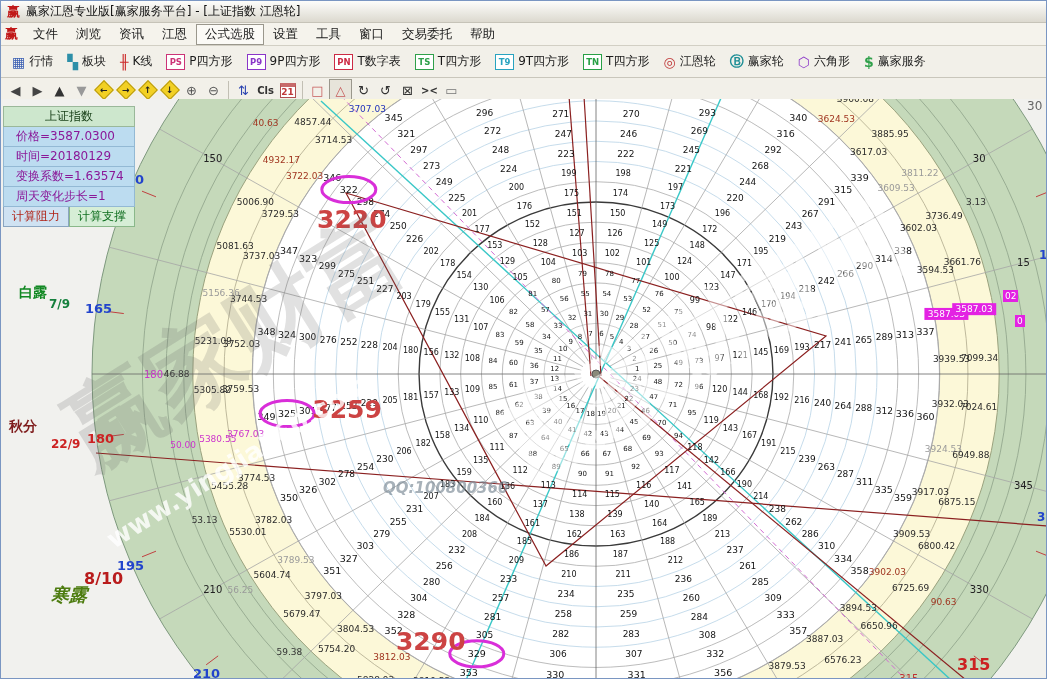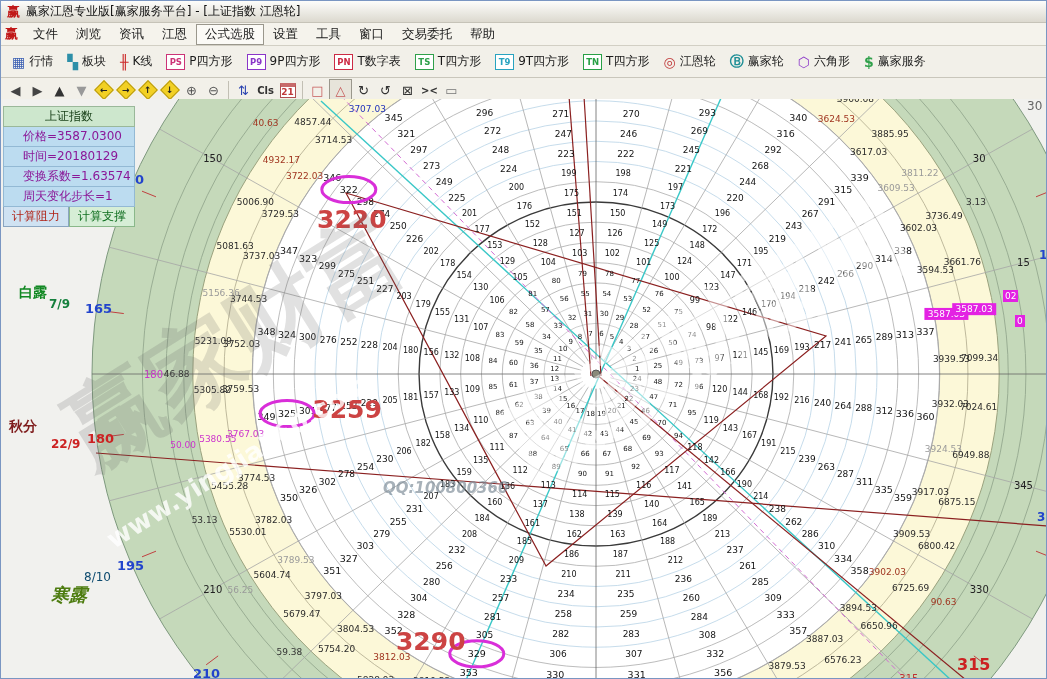--- a/index.html
+++ b/index.html
@@ -19,21 +19,21 @@
   .tb2-btn.pressed{border:1px solid #9a978c;background:#e7e4da;}
   .tb2-btn.small-text{font-size:10px;font-weight:bold;}
   .tb2-sep{width:1px;height:18px;background:#c2bfb4;margin:0 3px;}
   .diamond{width:12px;height:12px;background:#f2d024;border:1px solid #b89a10;transform:rotate(45deg);display:inline-flex;align-items:center;justify-content:center;}
   .diamond>span{transform:rotate(-45deg);font-size:9px;color:#222;font-weight:bold;}
   .cal{width:16px;height:15px;border:1px solid #b05050;border-top:4px solid #c76a6a;background:#fff;color:#c03a3a;font-size:9px;font-weight:bold;display:inline-flex;align-items:center;justify-content:center;box-sizing:border-box;}
   .chart{position:absolute;left:0;top:98px;width:1047px;height:581px;background:#f1f1ee;overflow:hidden;}
   .chart svg{position:absolute;left:0;top:0;z-index:1;}
   .info-panel{position:absolute;left:2px;top:7px;width:132px;font-size:12px;z-index:6;}
   .ip-title{background:#cde7cd;border:1px solid #9ab89a;text-align:center;padding:1px 0;color:#143c14;}
-  .ip-row{background:#bcdcf0;border:1px solid #93b9d4;border-top:none;color:#8a1898;padding:1px 19px;white-space:nowrap;overflow:hidden;}
+  .ip-row{background:#bcdcf0;border:1px solid #93b9d4;border-top:none;color:#8a1898;padding:1px 12px;white-space:nowrap;overflow:hidden;}
   .ip-btns{display:flex;}
   .ip-btn{flex:1;text-align:center;border:1px solid #8aa5c0;border-top:none;padding:1px 0;background:#cfe2f2;color:#b02418;}
   .ip-btn.green{background:#d6eed6;color:#0f6e1f;border-color:#8ab88a;}
   .edge-label{position:absolute;white-space:nowrap;z-index:5;line-height:1;}
   .wm{position:absolute;white-space:nowrap;z-index:3;pointer-events:none;font-weight:bold;transform-origin:left top;}
   .ptag{position:absolute;background:#e322e3;color:#fff;font-size:9px;padding:0 2px;z-index:5;line-height:12px;}
 </style>
 </head>
 <body>
 
@@ -761,21 +761,21 @@
 
     <div id="edge-labels">
         <div class="edge-label" style="left: 116px; top: 74px; color: rgb(34, 68, 204); font-size: 13px; font-weight: bold;">150</div>
         <div class="edge-label" style="left: 18px; top: 186px; color: rgb(17, 136, 34); font-size: 14px; font-weight: bold;">白露</div>
         <div class="edge-label" style="left: 48px; top: 199px; color: #15803d; font-size: 12px; font-weight: bold;">7/9</div>
         <div class="edge-label" style="left: 84px; top: 203px; color: rgb(34, 68, 204); font-size: 13px; font-weight: bold;">165</div>
         <div class="edge-label" style="left: 8px; top: 320px; color: #7f1d1d; font-size: 14px; font-weight: bold;">秋分</div>
         <div class="edge-label" style="left: 50px; top: 339px; color: rgb(204, 34, 34); font-size: 12px; font-weight: bold;">22/9</div>
         <div class="edge-label" style="left: 86px; top: 333px; color: rgb(204, 34, 34); font-size: 13px; font-weight: bold;">180</div>
         <div class="edge-label" style="left: 116px; top: 460px; color: rgb(34, 68, 204); font-size: 13px; font-weight: bold;">195</div>
-        <div class="edge-label" style="left: 83px; top: 472px; color: #0c4a6e; font-size: 12px; font-weight: normal;">8/10</div>
+        <div class="edge-label" style="left: 83px; top: 472px; color: #b91c1c; font-size: 16px; font-weight: bold;">8/10</div>
         <div class="edge-label" style="left: 50px; top: 487px; color: #4d7c0f; font-size: 18px; font-weight: bold; font-style: italic;">寒露</div>
         <div class="edge-label" style="left: 192px; top: 568px; color: rgb(34, 68, 204); font-size: 13px; font-weight: bold;">210</div>
         <div class="edge-label" style="left: 1026px; top: 1px; color: rgb(102, 102, 102); font-size: 12px;">30</div>
         <div class="edge-label" style="left: 1038px; top: 150px; color: rgb(34, 68, 204); font-size: 12px; font-weight: bold;">15</div>
         <div class="edge-label" style="left: 1036px; top: 412px; color: rgb(34, 68, 204); font-size: 12px; font-weight: bold;">330</div>
         <div class="edge-label" style="left: 956px; top: 558px; color: rgb(204, 34, 34); font-size: 16px; font-weight: bold;">315</div>
       </div>
     <div id="wms">
         <div class="wm" style="left: 40px; top: 290px; font-size: 95px; color: rgba(105, 105, 105, 0.2); transform: rotate(-32deg);">赢家财富</div>
         <div class="wm" style="left: 480px; top: 300px; font-size: 90px; color: rgba(255, 255, 255, 0.5); transform: rotate(-30deg);">赢家财富网</div>

